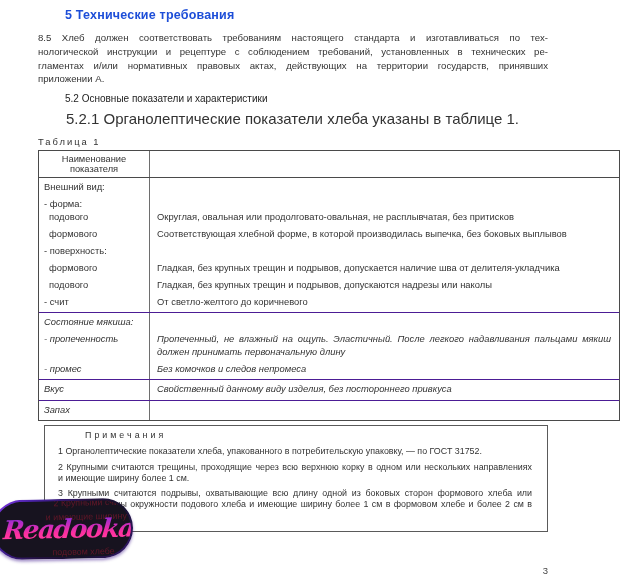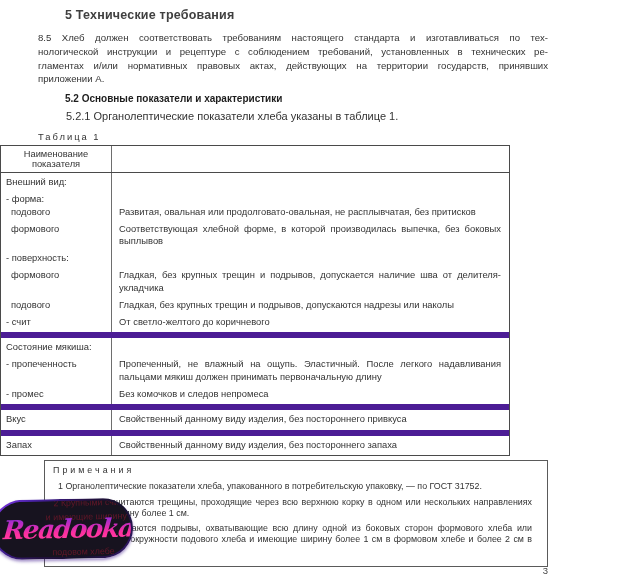--- a/index.html
+++ b/index.html
@@ -2,54 +2,54 @@
 <html><head>
 <meta charset="utf-8">
 <style>
   html,body { margin:0; padding:0; }
   body {
     width:620px; height:582px; background:#ffffff; overflow:hidden;
     font-family:"Liberation Sans", sans-serif; color:#2e2e2e; position:relative;
   }
   .page { position:absolute; inset:0; }
 
-  .h1 { margin:8px 0 0 65px; font-size:12.5px; font-weight:bold; color:#404040; letter-spacing:.2px; }
+  .h1 { margin:8px 0 0 65px; font-size:12.5px; font-weight:bold; color:#1d4ed8; letter-spacing:.2px; }
   .para51 { margin:9px 0 0 38px; width:510px; font-size:9.6px; line-height:13.8px; color:#333; }
   .jlines .line { text-align:justify; text-align-last:justify; }
   .jlines .line:last-child { text-align-last:auto; }
-  .h2 { margin:7px 0 0 65px; font-size:10px; font-weight:bold; color:#1d1d1d; }
-  .p521 { margin:6px 0 0 66px; font-size:11px; color:#333; }
+  .h2 { margin:7px 0 0 65px; font-size:10px; font-weight:normal; color:#1d1d1d; }
+  .p521 { margin:6px 0 0 66px; font-size:15px; color:#333; }
   .caption { margin:9px 0 3px 38px; font-size:9.4px; letter-spacing:2px; color:#333; }
 
   .spec-table {
-    width:510px; box-sizing:border-box;
+    margin-left:38px; width:582px; box-sizing:border-box;
     border:1.5px solid #4a4a4a; font-size:9.4px; color:#333;
   }
   .thead {
     display:grid; grid-template-columns:110px 1fr; align-items:center;
     height:26px; text-align:center; font-size:9.3px; position:relative;
     border-bottom:1.5px solid #4a4a4a;
   }
   .thead::after, .trow::after {
     content:""; position:absolute; left:110px; top:0; bottom:0; width:1px; background:#6e6e6e;
   }
   .trow { position:relative; padding:3px 0 4px; }
-  .trow + .trow { border-top:6px solid #4c1d95; }
+  .trow + .trow { border-top:1px solid #4c1d95;font-style:italic; }
   .seg { display:flex; margin-top:4.5px; }
   .seg:first-child, .seg.tight { margin-top:0; }
   .lbl { flex:0 0 110px; width:110px; box-sizing:border-box; padding-left:5px; line-height:12.5px; }
   .seg.ind1 .lbl { padding-left:10px; }
   .val { flex:1; padding:0 8px; line-height:12.5px; text-align:justify; }
 
   .notes-box {
     margin:4px 0 0 44px; width:504px; box-sizing:border-box;
     border:1px solid #5a5a5a; padding:4px 10px 5px 8px;
     font-size:8.9px; line-height:10.8px; color:#333;
   }
-  .notes-title { letter-spacing:3px; margin-bottom:1px; }
+  .notes-title { letter-spacing:3px; margin-bottom:1px;margin-left:32px; }
   .note { margin:5px; }
 
   .page-number { position:absolute; top:565px; left:0; width:548px; text-align:right; font-size:9.5px; color:#444; }
 
   
   .watermark {
     position:absolute; left:-8px; top:499px; width:141px; height:60px;
     border-radius:30px; box-sizing:border-box; overflow:hidden;
     border:2.5px solid transparent; transform:rotate(-1.2deg); z-index:5;
     background:
@@ -98,21 +98,21 @@
           <div class="seg">
             <div class="lbl">Внешний вид:</div>
             <div class="val"></div>
           </div>
           <div class="seg">
             <div class="lbl">- форма:</div>
             <div class="val"></div>
           </div>
           <div class="seg tight ind1">
             <div class="lbl">подового</div>
-            <div class="val">Развитая, овальная или продолговато-овальная, не расплывчатая, без притисков</div>
+            <div class="val">Округлая, овальная или продолговато-овальная, не расплывчатая, без притисков</div>
           </div>
           <div class="seg ind1">
             <div class="lbl">формового</div>
             <div class="val">Соответствующая хлебной форме, в которой производилась выпечка, без боковых выплывов</div>
           </div>
           <div class="seg">
             <div class="lbl">- поверхность:</div>
             <div class="val"></div>
           </div>
           <div class="seg ind1">
@@ -144,21 +144,20 @@
         </div>
         <div class="trow">
           <div class="seg">
             <div class="lbl">Вкус</div>
             <div class="val">Свойственный данному виду изделия, без постороннего привкуса</div>
           </div>
         </div>
         <div class="trow">
           <div class="seg">
             <div class="lbl">Запах</div>
-            <div class="val">Свойственный данному виду изделия, без постороннего запаха</div>
           </div>
         </div>
       </div>
   </div>
 
   <div class="notes-box">
     <div class="notes-title">Примечания</div>
     <div id="notes-list">
         <div class="note jlines">
           <div class="line">1 Органолептические показатели хлеба, упакованного в потребительскую упаковку, — по ГОСТ 31752.</div>

